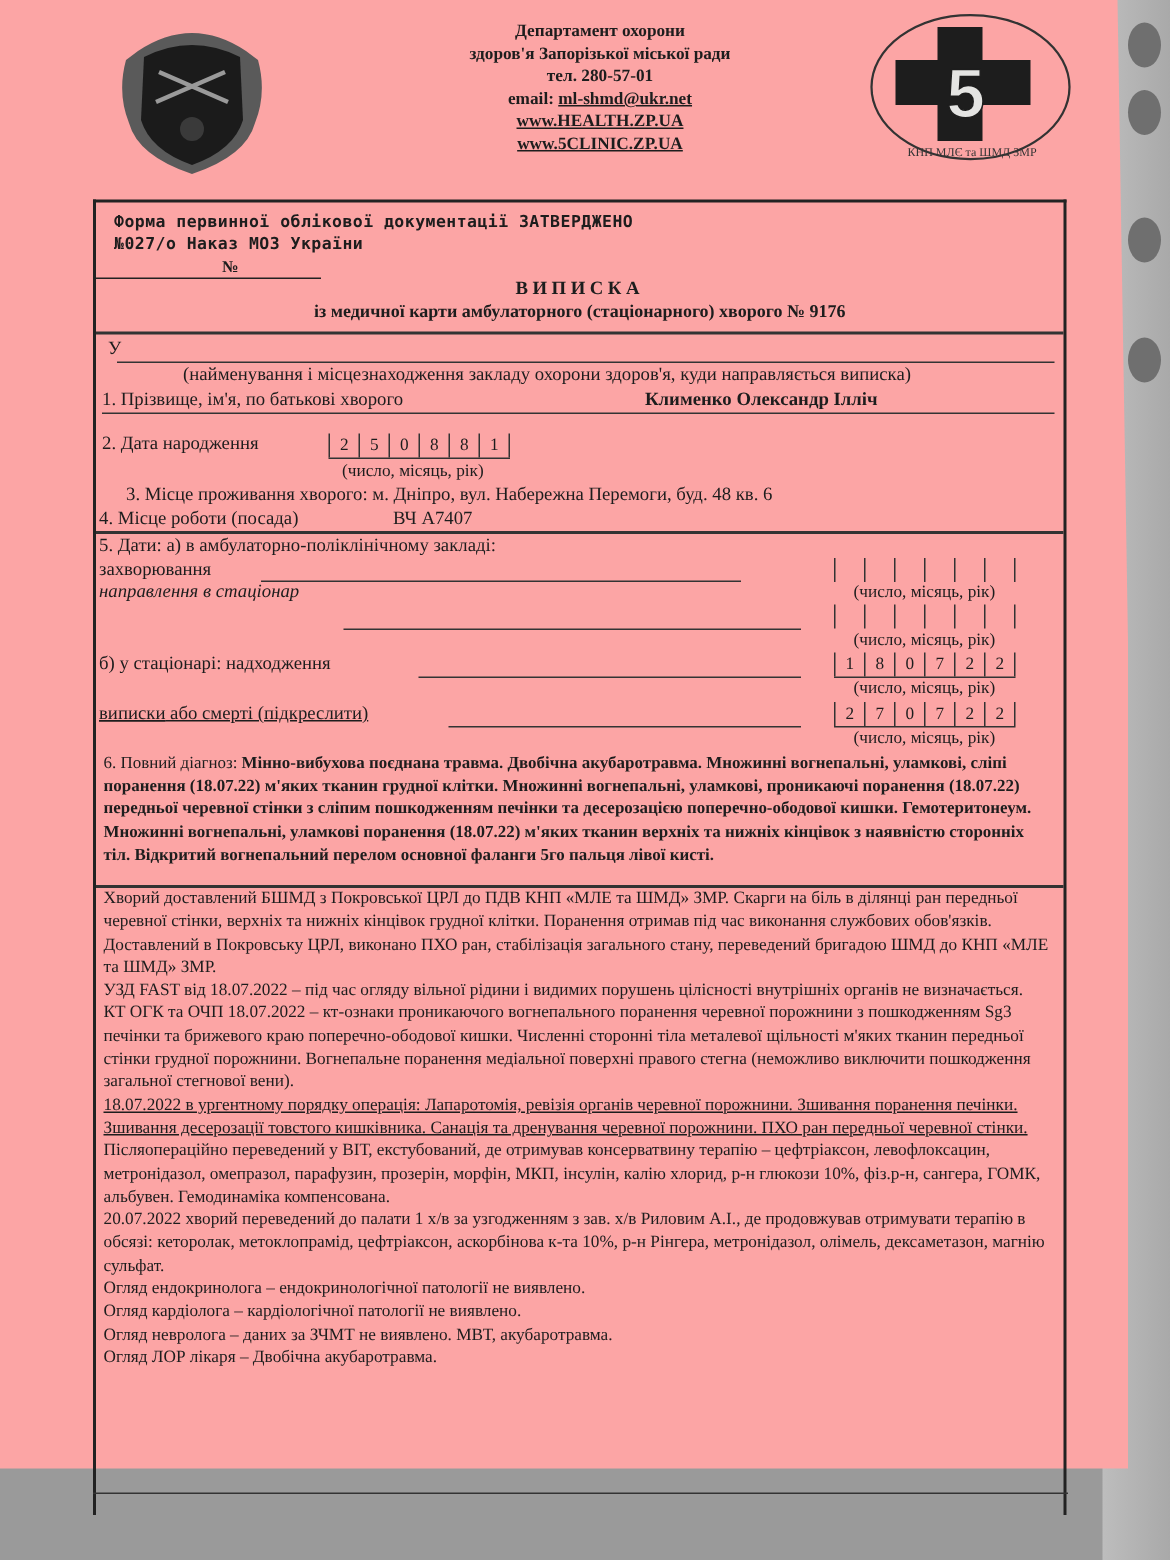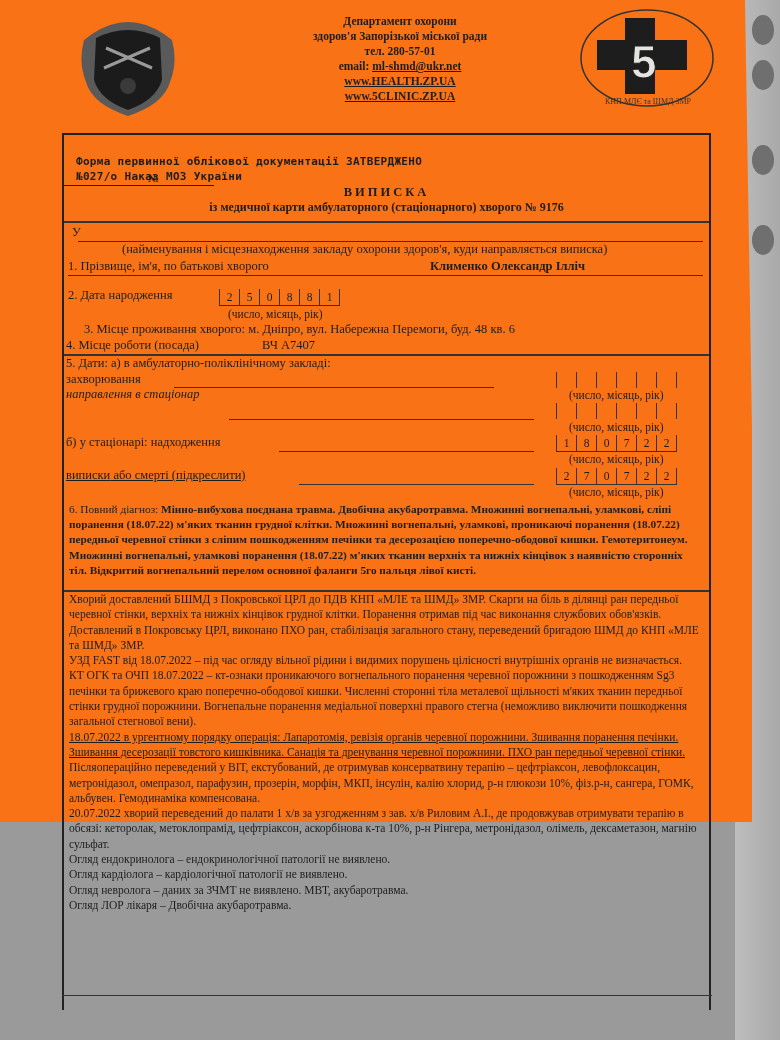--- a/index.html
+++ b/index.html
@@ -9,39 +9,39 @@
     font-family:"Liberation Serif", serif;
     color:#1d1d1d;
     position:relative;
   }
   .bg-right {
     position:absolute; left:735px; top:0; width:45px; height:1040px;
     background:linear-gradient(90deg,#bdbdbd,#a9a9a9);
   }
   .hole { position:absolute; left:752px; width:22px; height:30px; border-radius:50%; background:#6f6f6f; }
   .paper {
-    position:absolute; left:0; top:0; width:752px; height:822px;
-    background:#f97316;
+    position:absolute; left:0; top:0; width:752px; height:979px;
+    background:#fca5a5;
     clip-path:polygon(0 0, 745px 0, 762px 1040px, 0 1040px);
   }
   .crest { position:absolute; left:72px; top:12px; width:112px; height:108px; }
   .logo5 { position:absolute; left:575px; top:8px; width:140px; height:104px; }
   .dept {
     position:absolute; left:255px; top:14px; width:290px; text-align:center;
     font-weight:bold; font-size:11.5px; line-height:15px;
   }
   .dept .u { text-decoration:underline; }
   .form {
     position:absolute; left:62px; top:133px; width:645px; height:875px;
     border:2px solid #222; border-bottom:none;
   }
   .form-head { position:relative; height:86px; border-bottom:2px solid #333; }
   .form-code {
     position:absolute; left:12px; top:5px; font-family:"DejaVu Sans Mono", monospace;
-    font-weight:bold; font-size:11px; line-height:15px; letter-spacing:0.3px;margin-top:14px;
+    font-weight:bold; font-size:11px; line-height:15px; letter-spacing:0.3px;
   }
   .form-num { position:absolute; left:0px; top:37px; width:150px; border-bottom:1px solid #222; text-align:right; font-weight:bold; font-size:11px; padding-right:55px; box-sizing:border-box; height:14px; }
   .doc-title { position:absolute; left:0; right:0; top:50px; text-align:center; font-weight:bold; font-size:12.5px; letter-spacing:3px; }
   .doc-sub { position:absolute; left:0; right:0; top:65px; text-align:center; font-weight:bold; font-size:12px; }
   .row { position:absolute; left:8px; font-size:12.5px; white-space:nowrap; }
   .bold { font-weight:bold; }
   .hline { position:absolute; height:0; border-top:1px solid #333; }
   .boxes { position:absolute; display:flex; border-bottom:1px solid #333; }
   .boxes span { width:19px; height:16px; border-left:1px solid #333; text-align:center; font-size:11.5px; line-height:16px; }
   .boxes span:last-child { border-right:1px solid #333; }

